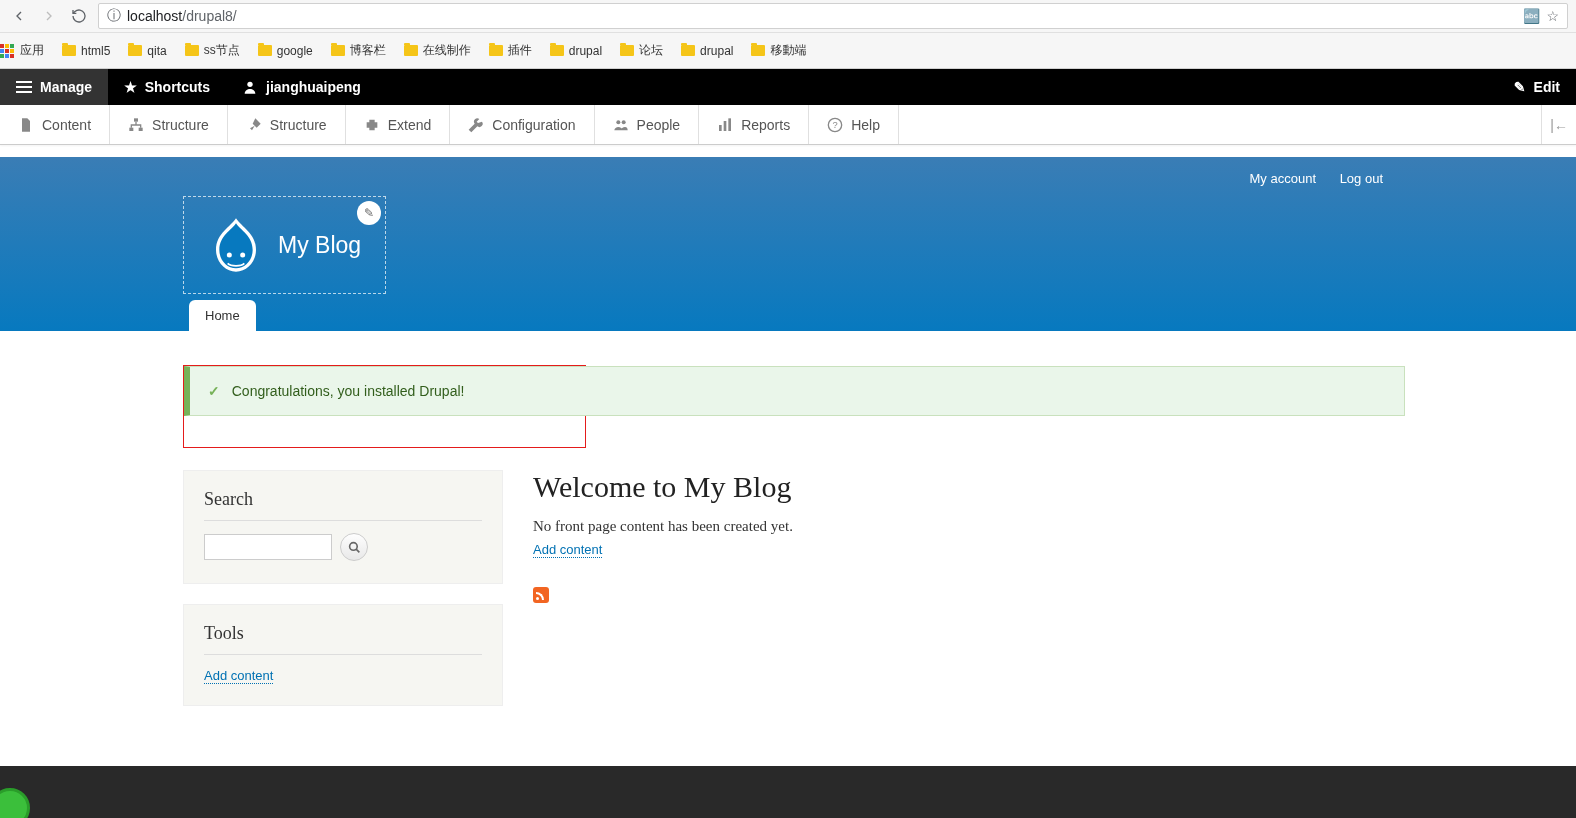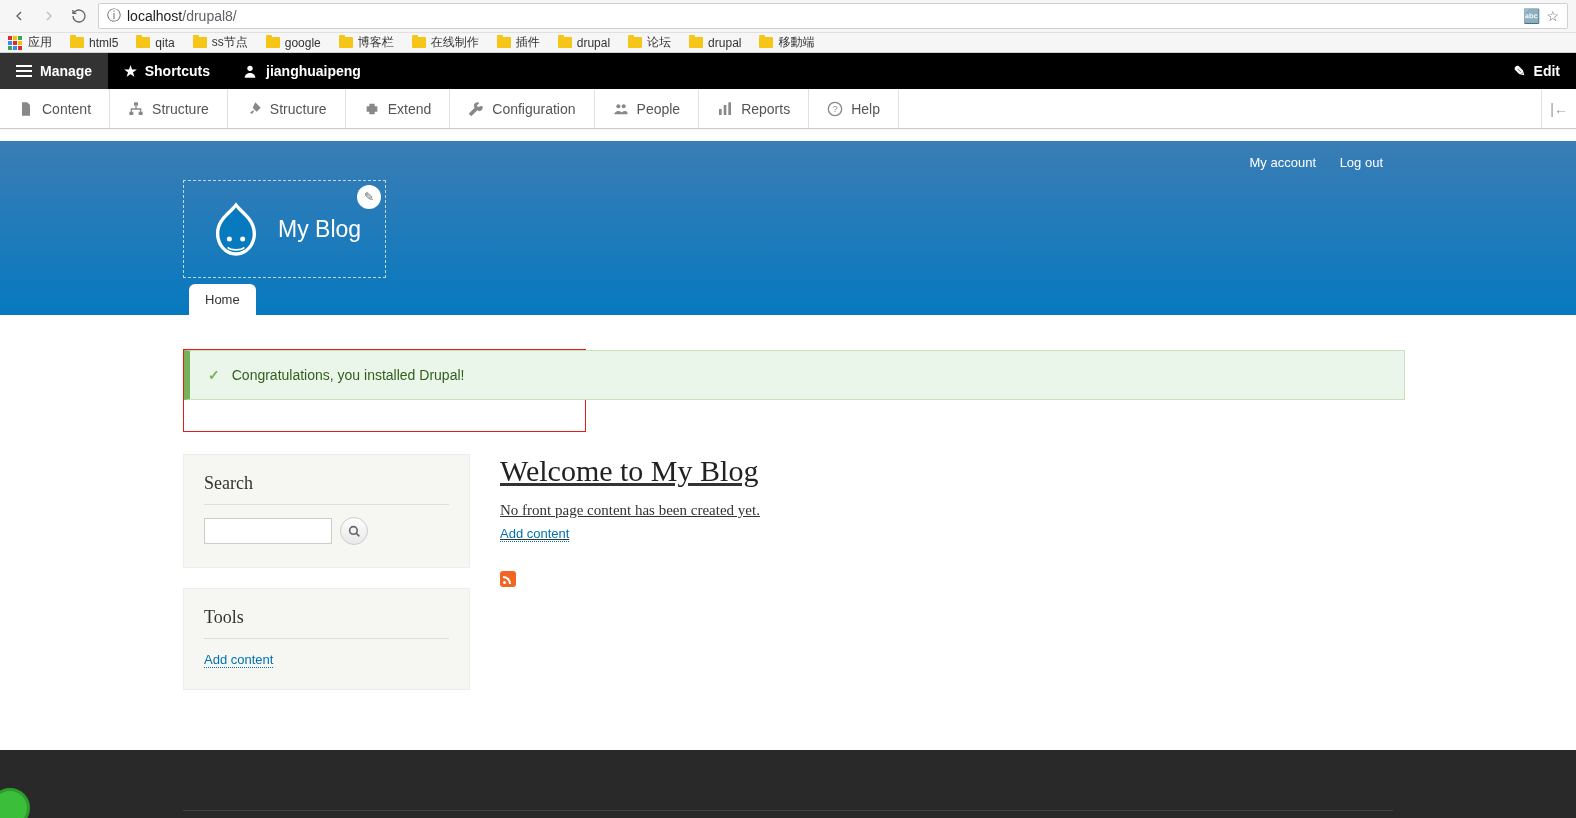--- a/index.html
+++ b/index.html
@@ -8,21 +8,21 @@
 
 .browser-chrome { background: #f6f6f6; border-bottom: 1px solid #d0d0d0; }
 .browser-toolbar { display: flex; align-items: center; height: 32px; padding: 0 8px; gap: 8px; }
 .nav-btn { color: #5f6368; cursor: pointer; display: flex; align-items: center; justify-content: center; width: 22px; height: 22px; }
 .nav-btn.disabled { color: #bdbdbd; }
 .url-bar { flex: 1; display: flex; align-items: center; background: #fff; border: 1px solid #d0d0d0; border-radius: 2px; height: 26px; padding: 0 8px; gap: 6px; }
 .url-info-icon { color: #5f6368; font-size: 14px; }
 .url-text { flex: 1; font-size: 14px; color: #202124; }
 .url-text .path { color: #5f6368; }
 .url-actions { display: flex; gap: 6px; align-items: center; color: #5f6368; }
-.bookmarks-bar { display: flex; align-items: center; height: 20px; padding: 0 8px; gap: 18px; font-size: 12px; color: #333; border-top: 1px solid #e0e0e0; }
+.bookmarks-bar { display: flex; align-items: center; height: 36px; padding: 0 0; gap: 18px; font-size: 12px; color: #333; border-top: 1px solid #e0e0e0; }
 .apps-btn { display: flex; align-items: center; gap: 6px; cursor: pointer; }
 .apps-grid { width: 14px; height: 14px; display: grid; grid-template-columns: repeat(3,1fr); grid-template-rows: repeat(3,1fr); gap: 1px; }
 .apps-grid span { background: #d93025; }
 .apps-grid span:nth-child(2) { background: #fbbc04; }
 .apps-grid span:nth-child(3) { background: #34a853; }
 .apps-grid span:nth-child(4) { background: #4285f4; }
 .apps-grid span:nth-child(5) { background: #d93025; }
 .apps-grid span:nth-child(6) { background: #fbbc04; }
 .apps-grid span:nth-child(7) { background: #34a853; }
 .apps-grid span:nth-child(8) { background: #4285f4; }
@@ -59,29 +59,29 @@
 .primary-tabs { margin-top: 6px; margin-left:6px;}
 .primary-tabs .tab { display: inline-block; background: #fff; color: #333; padding: 8px 16px; font-size: 13px; border-radius: 6px 6px 0 0; cursor:pointer;}
 
 
 .main-wrap { max-width: 1210px; margin: 0 auto; padding: 22px 0 60px; }
 .highlight-box { border: 1px solid #e41b1b; padding: 0; margin-bottom: 22px; width: 403px; height:83px;}
 .status-message { background: #eaf6ea; border: 1px solid #c9e1bd; border-left: 6px solid #77b259; padding: 16px 18px; display: flex; align-items: center; gap: 12px; color: #325e1c; margin-right:-820px;}
 .check-icon { color: #77b259; font-weight: bold; }
 
 .content-row { display: flex; gap: 30px; }
-.sidebar { width: 287px; display: flex; flex-direction: column; gap: 20px; }
+.sidebar { width: 320px; display: flex; flex-direction: column; gap: 20px; }
 .block { background: #f6f6f2; border: 1px solid #eee; padding: 18px 20px 22px; }
 .block h2 { font-family: Georgia, serif; font-weight: normal; font-size: 18px; color: #333; border-bottom: 1px solid #ddd; padding-bottom: 10px; margin-bottom: 12px; }
 .search-row { display: flex; gap: 8px; align-items:center;}
 .search-row input { width: 128px; height: 26px; border: 1px solid #ccc; background: #fff; padding: 2px 6px; }
 .search-go { width: 28px; height: 28px; border: 1px solid #ccc; border-radius: 14px; background: linear-gradient(#fefefe,#e8e8e8); display: flex; align-items: center; justify-content: center; cursor: pointer; color: #666; }
 .link { color: #0071b3; text-decoration: none; border-bottom: 1px dotted #0071b3; cursor:pointer; font-size:13px;}
 
-.main-col { flex: 1; text-decoration: underline; }
+.main-col { flex: 1; }
 .main-col h1 { font-family: Georgia, serif; font-weight: normal; font-size: 30px; color: #222; margin-bottom: 14px; }
 .main-col p { font-family: Georgia, serif; font-size: 15px; color: #333; margin-bottom: 6px; }
 .rss-icon { display:inline-block; width: 16px; height: 16px; background: #f26522; border-radius: 3px; margin-top: 30px; position: relative; }
 .rss-icon::before { content:''; position:absolute; bottom:3px; left:3px; width:3px; height:3px; background:#fff; border-radius:50%; }
 .rss-icon::after { content:''; position:absolute; bottom:3px; left:3px; width:6px; height:6px; border:2px solid #fff; border-left:none; border-bottom:none; border-radius:0 8px 0 0; }
 
 
 .site-footer { background: #292929; min-height: 130px; }
 .footer-inner { max-width: 1210px; margin: 0 auto; padding-top: 60px;}
 .footer-hr { border-top:1px solid #444; }

